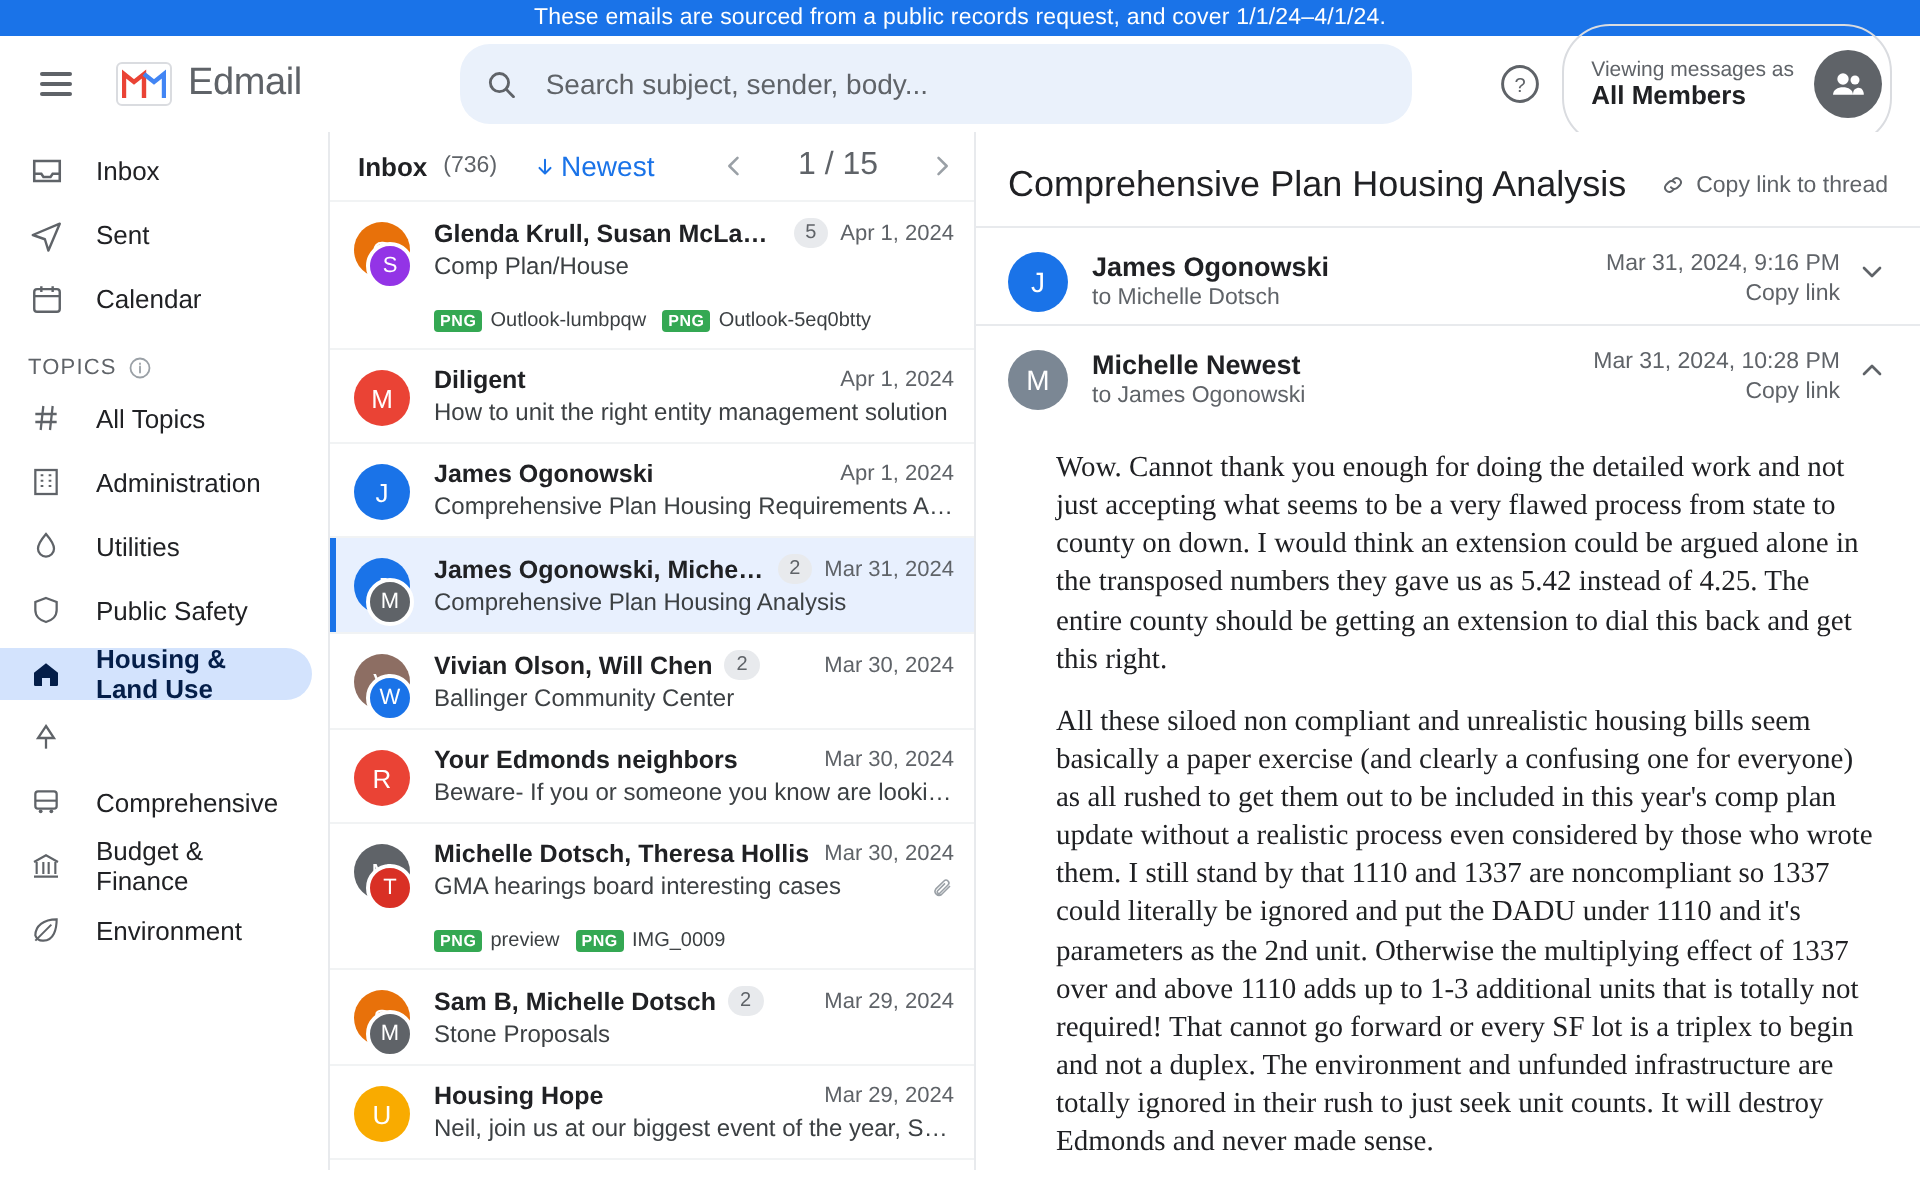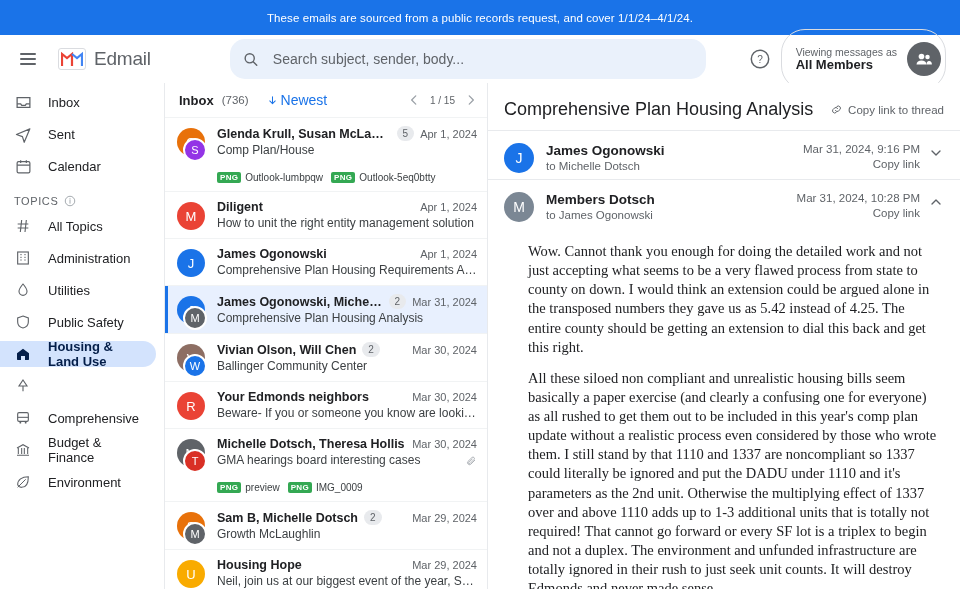--- a/index.html
+++ b/index.html
@@ -5,21 +5,21 @@
   * { box-sizing: border-box; }
   html, body {
     margin: 0; padding: 0;
     width: 960px; height: 589px;
     overflow: hidden;
     font-family: "Liberation Sans", sans-serif;
     background: #fff;
     color: #202124;
   }
   .banner {
-    height: 35px;
+    height: 18px;
     background: #1a73e8;
     color: #fff;
     font-size: 11.5px;
     display: flex; align-items: center; justify-content: center;
     letter-spacing: .1px;
   }
   .topbar {
     height: 48px;
     display: flex; align-items: center;
     padding: 0 14px 0 10px;
@@ -121,21 +121,21 @@
     gap: 8px;
     font-size: 12px;
     color: #5f6368;
   }
   .list-title { font-size: 13px; font-weight: bold; color: #202124; }
   .list-count { font-size: 11.5px; color: #5f6368; }
   .sort {
     display: flex; align-items: center; gap: 3px;
     color: #1a73e8; font-size: 14px; margin-left: 10px; cursor: pointer;
   }
-  .pager { margin-left: auto; display: flex; align-items: center; gap: 8px; font-size: 10px; color: #5f6368; }
+  .pager { margin-left: auto; display: flex; align-items: center; gap: 24px; font-size: 16px; color: #5f6368; }
   .pager .arrow { width: 16px; height: 16px; display: flex; align-items: center; justify-content: center; cursor: pointer; color: #9aa0a6; }
   .rows { flex: 1; overflow: hidden; }
   .row {
     display: flex; gap: 10px;
     padding: 8px 10px 8px 12px;
     border-top: 1px solid #f1f3f4;
     cursor: pointer;
     position: relative;
     min-height: 44px;
   }
@@ -543,21 +543,21 @@
         <div class="av-wrap">
           <div class="av" style="background:#e8710a">S</div>
           <div class="av second stacked" style="background:#5f6368">M</div>
         </div>
         <div class="row-main">
           <div class="row-top">
             <span class="row-from">Sam B, Michelle Dotsch</span>
             <span class="cnt">2</span>
             <span class="row-date">Mar 29, 2024</span>
           </div>
-          <div class="row-sub">Growth McLaughlin</div>
+          <div class="row-sub">Stone Proposals</div>
         </div>
       </div>
 
       <div class="row">
         <div class="av-wrap">
           <div class="av" style="background:#f9ab00">U</div>
         </div>
         <div class="row-main">
           <div class="row-top">
             <span class="row-from">Housing Hope</span>
@@ -614,21 +614,21 @@
           </div>
         </div>
       </div>
     </div>
 
     <div class="msg">
       <div class="av" style="background:#7b8794">M</div>
       <div class="msg-main">
         <div class="msg-top">
           <div>
-            <div class="msg-from">Members Dotsch</div>
+            <div class="msg-from">Michelle Newest</div>
             <div class="msg-to">to James Ogonowski</div>
           </div>
           <div class="msg-meta">
             <div>
               <div class="msg-date">Mar 31, 2024, 10:28 PM</div>
               <div class="msg-copy">Copy link</div>
             </div>
             <svg class="chev" viewBox="0 0 24 24">
               <path d="M6 15l6-6 6 6" fill="none" stroke="currentColor" stroke-width="2" stroke-linecap="round" stroke-linejoin="round"></path>
             </svg>

